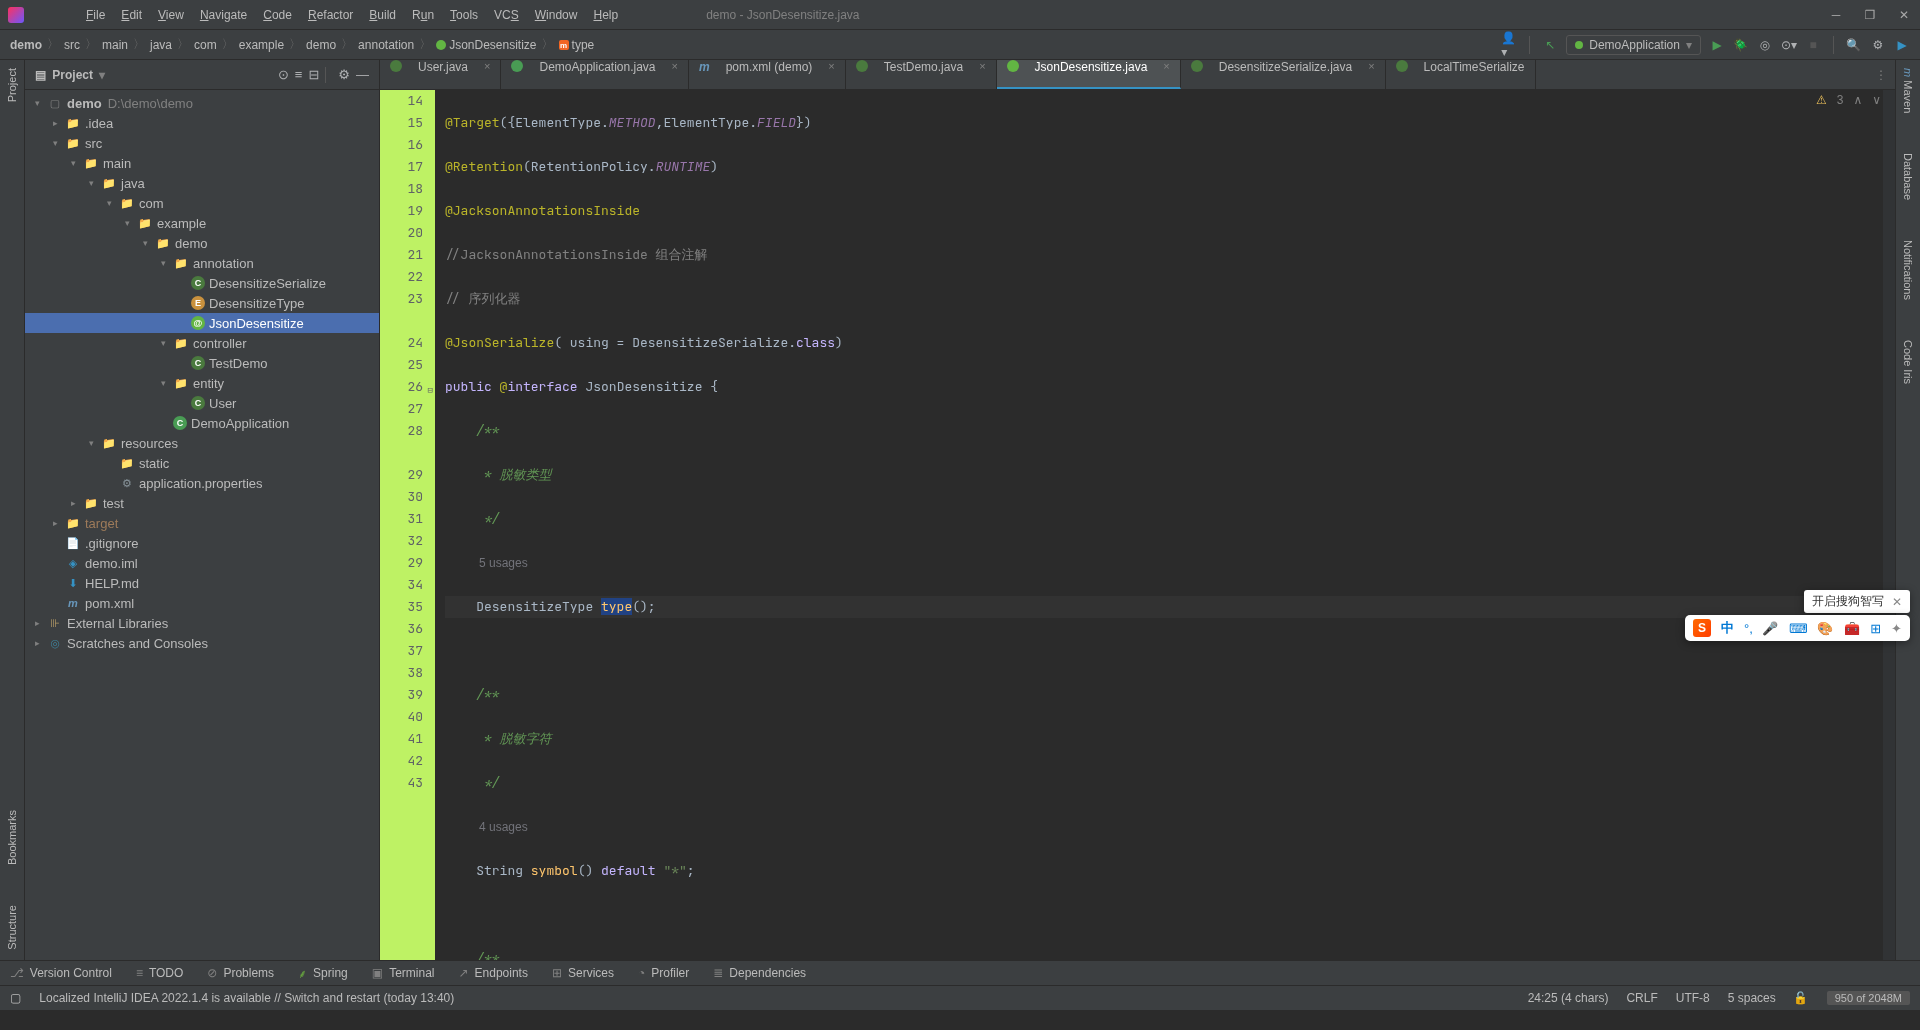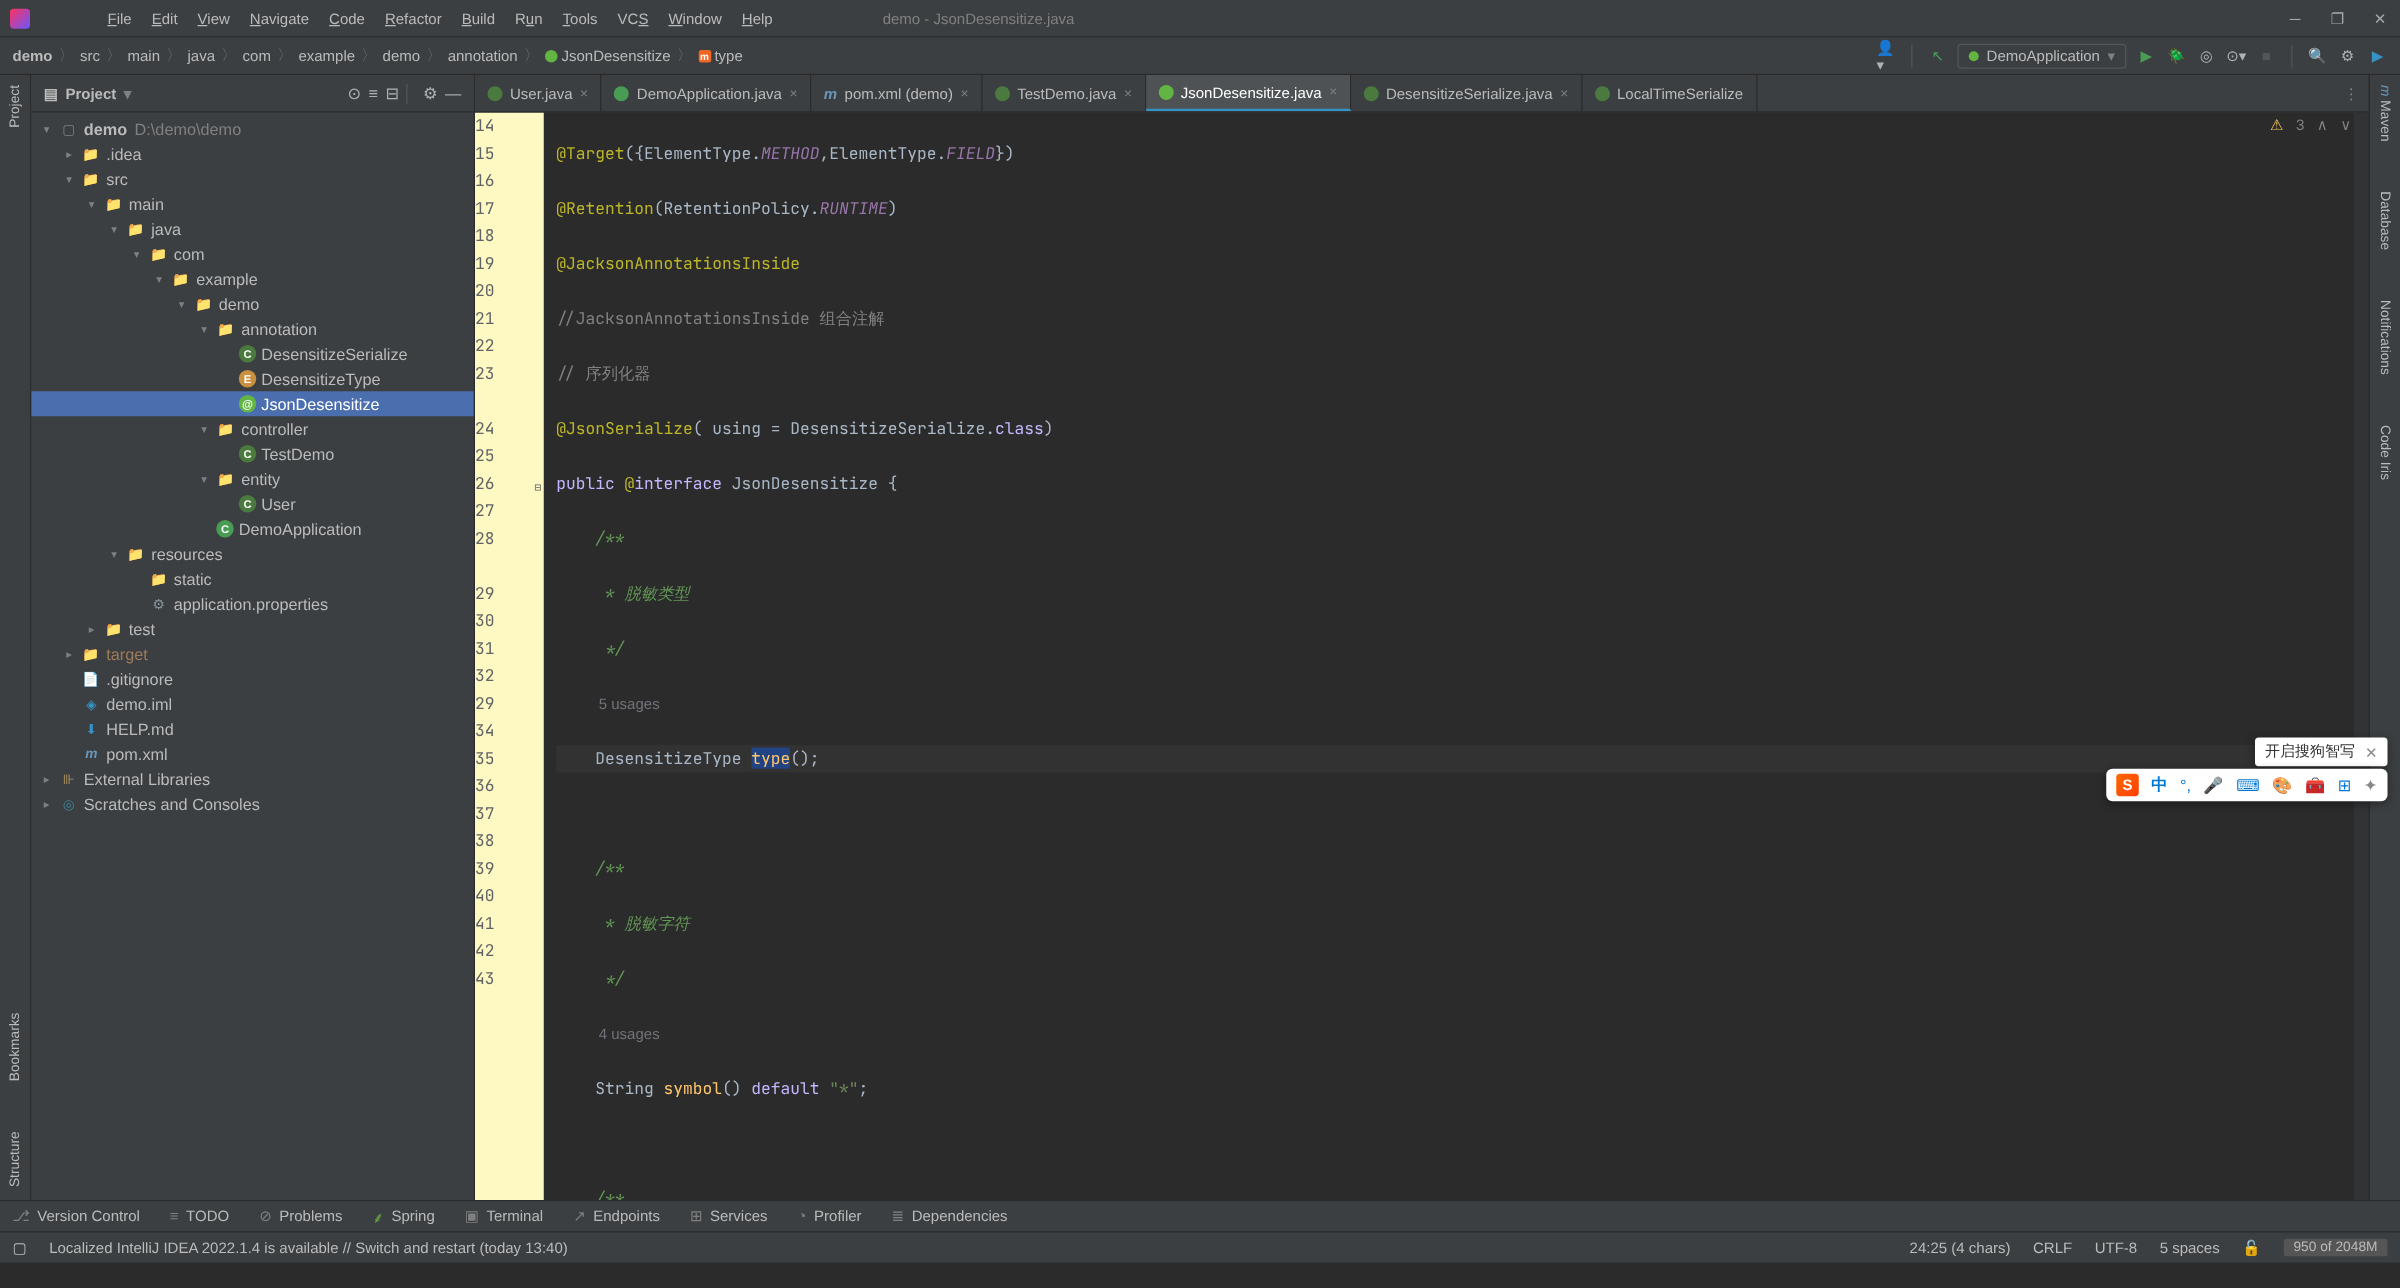--- a/index.html
+++ b/index.html
@@ -44,29 +44,29 @@
 .tree-item .folder { color: #87939a; }
 .tree-item .folder-blue { color: #5b7083; }
 .tree-item .folder-mod { color: #808080;}
 .tree-item .folder-orange {color:#9e7b5a;}
 .tree-item .java-c { background: #4a7a3e; color: white; border-radius: 50%; width:14px; height:14px; font-size:9px;font-weight:bold;}
 .tree-item .java-a { background: #62b543; color: white; border-radius: 50%; width:14px; height:14px;font-size:9px;font-weight:bold;}
 .tree-item .file-m { color:#6897bb; font-weight:bold;font-style:italic;}
 .tree-item .muted { color: #808080; margin-left: 6px; }
 .editor-area { flex: 1; display: flex; flex-direction: column; min-width: 0; background: #2b2b2b; }
 .tabs { height: 30px; display: flex; align-items: stretch; background: #3c3f41; border-bottom: 1px solid #2b2b2b; overflow:hidden;}
-.tab { display: flex; align-items: center; padding: 0 10px; gap: 6px; border-right: 1px solid #2b2b2b; cursor: pointer; color:#bbbbbb; font-size:12px;}
+.tab { display: flex; padding: 0 10px; gap: 16px; border-right: 1px solid #2b2b2b; cursor: pointer; color:#bbbbbb; font-size:12px;}
 .tab.active { background: #4e5254; border-bottom: 2px solid #3592c4; color:white;}
 .tab .close { color: #808080; font-size: 11px; }
 .tab .tic { width:12px;height:12px;border-radius:50%; display:inline-block;}
 .tab .tic-c{background:#4a7a3e;} .tab .tic-a{background:#62b543;}
 .tab .tic-m{color:#6897bb;font-weight:bold;font-style:italic;}
 .tabs .ic { margin-left:auto; padding: 0 8px; display:flex;align-items:center;color:#808080;cursor:pointer;}
 .editor-body { flex: 1; display: flex; overflow: hidden; position: relative; }
-.gutter { width: 55px; background: #fef9c3; text-align: left; padding-right: 12px; color: #606366; font-family: "JetBrains Mono","Consolas",monospace; font-size: 13px; line-height: 22px; padding-top: 0; }
+.gutter { width: 55px; background: #bef264; text-align: right; padding-right: 12px; color: #606366; font-family: "JetBrains Mono","Consolas",monospace; font-size: 13px; line-height: 22px; padding-top: 0; }
 .gutter .gl { height: 22px; position:relative;}
 .gutter .collapse-m { position:absolute; right:-10px; top:3px; color:#606366; font-size:9px;}
 .code { flex: 1; font-family: "JetBrains Mono","Consolas",monospace; font-size: 13px; line-height: 22px; color: #a9b7c6; padding-left: 10px; white-space: pre; overflow:hidden;}
 .code .line { height: 22px; }
 .code .line.hl { background: #323232; }
 .k-ann { color: #bbb529; }
 .k-key { color: #c4b5fd; }
 .k-str { color: #6a8759; }
 .k-comment { color: #808080; }
 .k-doc { color: #629755; font-style: italic; }

